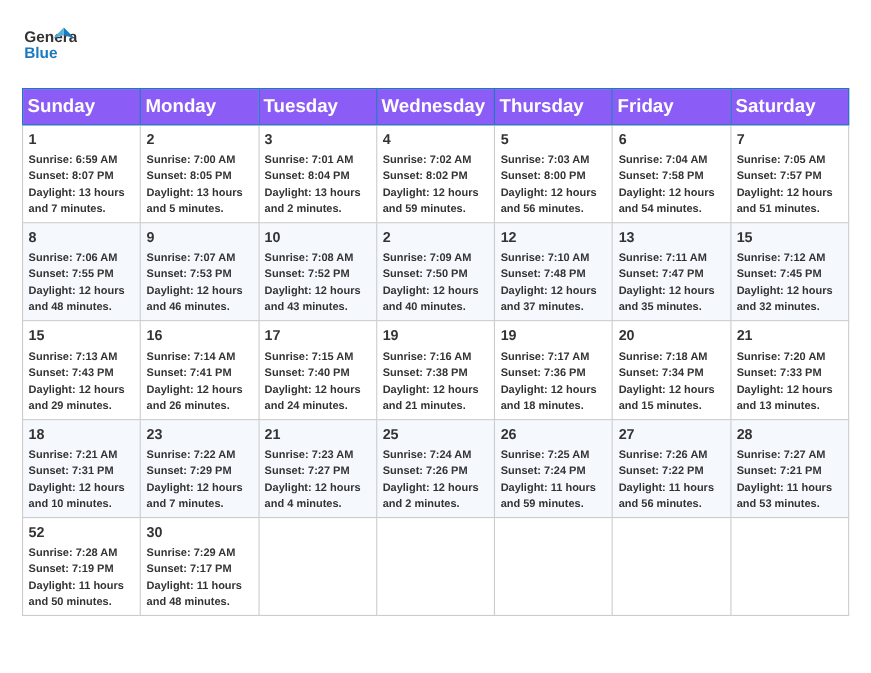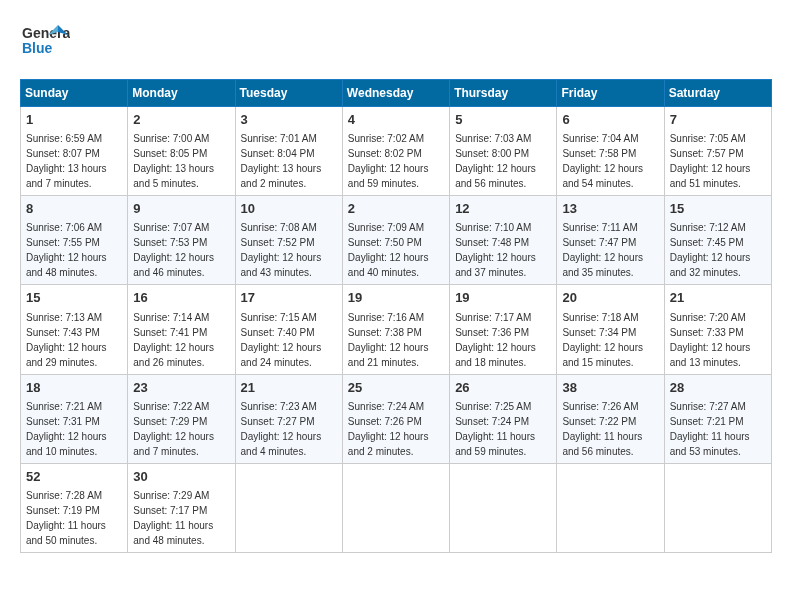--- a/index.html
+++ b/index.html
@@ -32,24 +32,24 @@
     .calendar-subtitle {
       font-size: 16px;
       color: #555;
     }
     table {
       width: 100%;
       border-collapse: collapse;
       font-size: 10.5px;
     }
     thead tr th {
-      background-color: #0369a1;
+      background-color: #8b5cf6;
       color: #fff;
       padding: 6px 4px;
-      font-size: 12px;
+      font-size: 17px;
       font-weight: bold;
       border: 1px solid #1a7abf;
       text-align: left;
     }
     tbody tr td {
       border: 1px solid #ccc;
       vertical-align: top;
       padding: 4px 5px;
       width: calc(100% / 7);
       height: 80px;
@@ -64,20 +64,21 @@
     }
     .day-num {
       font-size: 13px;
       font-weight: bold;
       display: block;
       margin-bottom: 2px;
     }
     .day-info {
       font-size: 10px;
       color: #333;
+      font-weight: bold;
     }
     td.empty {
       background: #f9f9f9;
     }
   </style>
 </head>
 <body>
 
 <div class="header-area">
   <div class="logo">
@@ -135,21 +136,21 @@
         <td><span class="day-num">19</span><span class="day-info">Sunrise: 7:17 AM<br>Sunset: 7:36 PM<br>Daylight: 12 hours and 18 minutes.</span></td>
         <td><span class="day-num">20</span><span class="day-info">Sunrise: 7:18 AM<br>Sunset: 7:34 PM<br>Daylight: 12 hours and 15 minutes.</span></td>
         <td><span class="day-num">21</span><span class="day-info">Sunrise: 7:20 AM<br>Sunset: 7:33 PM<br>Daylight: 12 hours and 13 minutes.</span></td>
       </tr>
       <tr>
         <td><span class="day-num">18</span><span class="day-info">Sunrise: 7:21 AM<br>Sunset: 7:31 PM<br>Daylight: 12 hours and 10 minutes.</span></td>
         <td><span class="day-num">23</span><span class="day-info">Sunrise: 7:22 AM<br>Sunset: 7:29 PM<br>Daylight: 12 hours and 7 minutes.</span></td>
         <td><span class="day-num">21</span><span class="day-info">Sunrise: 7:23 AM<br>Sunset: 7:27 PM<br>Daylight: 12 hours and 4 minutes.</span></td>
         <td><span class="day-num">25</span><span class="day-info">Sunrise: 7:24 AM<br>Sunset: 7:26 PM<br>Daylight: 12 hours and 2 minutes.</span></td>
         <td><span class="day-num">26</span><span class="day-info">Sunrise: 7:25 AM<br>Sunset: 7:24 PM<br>Daylight: 11 hours and 59 minutes.</span></td>
-        <td><span class="day-num">38</span><span class="day-info">Sunrise: 7:26 AM<br>Sunset: 7:22 PM<br>Daylight: 11 hours and 56 minutes.</span></td>
+        <td><span class="day-num">27</span><span class="day-info">Sunrise: 7:26 AM<br>Sunset: 7:22 PM<br>Daylight: 11 hours and 56 minutes.</span></td>
         <td><span class="day-num">28</span><span class="day-info">Sunrise: 7:27 AM<br>Sunset: 7:21 PM<br>Daylight: 11 hours and 53 minutes.</span></td>
       </tr>
       <tr>
         <td><span class="day-num">52</span><span class="day-info">Sunrise: 7:28 AM<br>Sunset: 7:19 PM<br>Daylight: 11 hours and 50 minutes.</span></td>
         <td><span class="day-num">30</span><span class="day-info">Sunrise: 7:29 AM<br>Sunset: 7:17 PM<br>Daylight: 11 hours and 48 minutes.</span></td>
         <td class="empty"></td>
         <td class="empty"></td>
         <td class="empty"></td>
         <td class="empty"></td>
         <td class="empty"></td>

